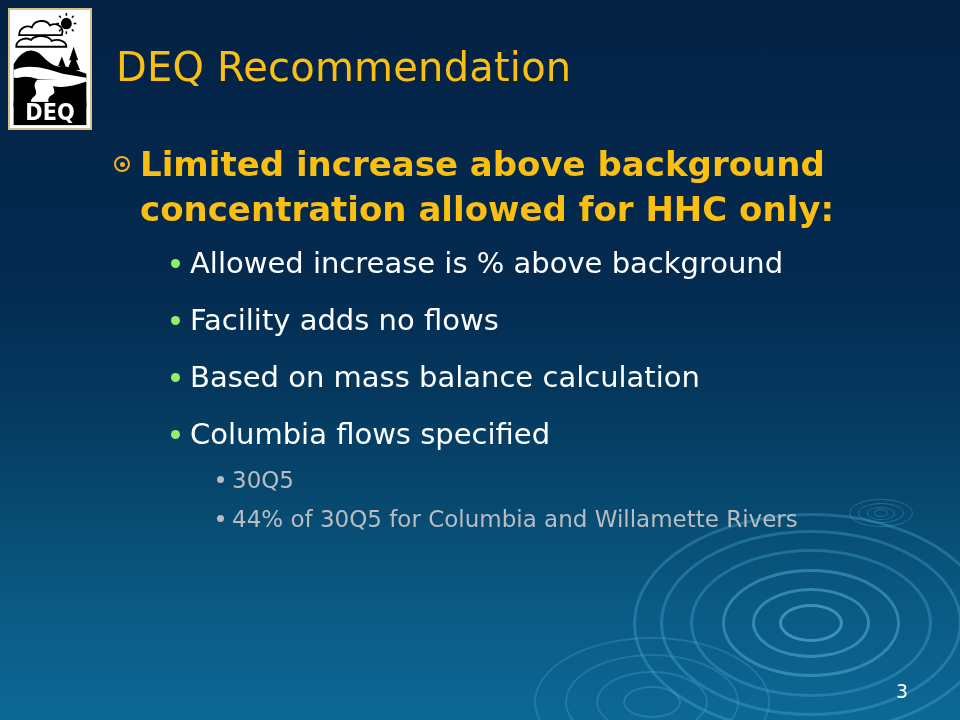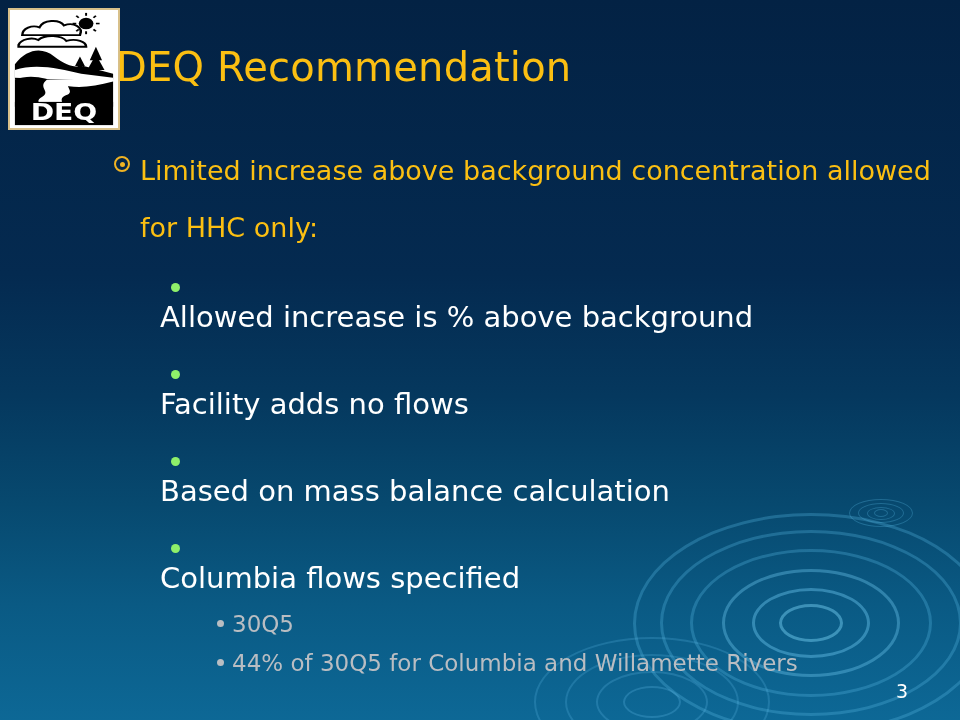--- a/index.html
+++ b/index.html
@@ -46,21 +46,21 @@
     border-style: solid;
     border-color: rgba(90, 185, 230, 0.30);
     border-width: 2px;
   }
 
   
   #logo {
     position: absolute;
     left: 8px;
     top: 8px;
-    width: 112px;
+    width: 84px;
     height: 122px;
     background: #ffffff;
     border: 2px solid #d8c08a;
     box-sizing: border-box;
   }
   #logo svg { display: block; width: 100%; height: 100%; }
 
   
   #title {
     position: absolute;
@@ -108,27 +108,28 @@
     box-sizing: border-box;
   }
   .l1 .ring i {
     display: block;
     width: 5px;
     height: 5px;
     border-radius: 50%;
     background: #f0b323;
   }
   .l1 .txt {
-    font-size: 27px;
-    line-height: 57px;
+    font-size: 34px;
+    line-height: 45px;
     color: #fbbf12;
-  }
-
-  
-  .l2 { margin-top: 6px; margin-left: 56px; flex-direction: column; }
+    font-weight: bold;
+  }
+
+  
+  .l2 { margin-top: 6px; margin-left: 56px; }
   .l2 .bullet { width: 30px; padding-top: 21px; }
   .l2 .dot {
     width: 9px; height: 9px;
     border-radius: 50%;
     background: #8ff06a;
   }
   .l2 .txt {
     font-size: 29px;
     line-height: 51px;
     color: #ffffff;

